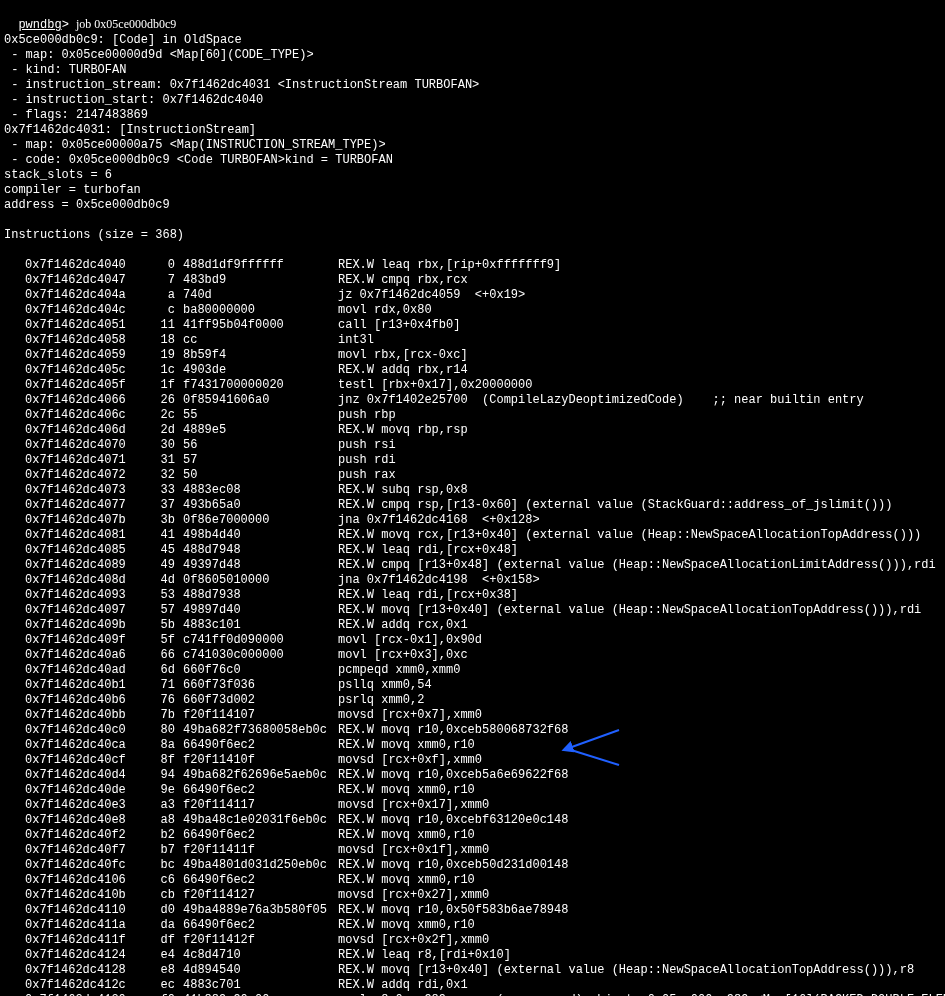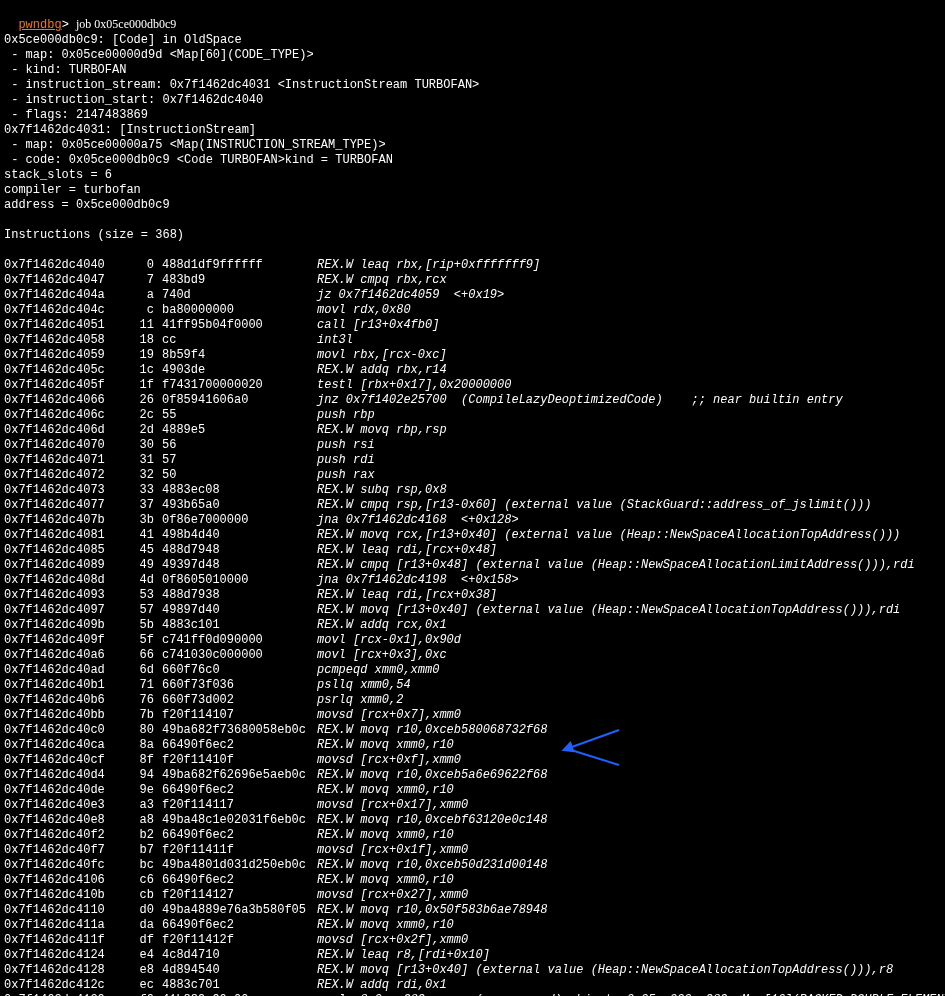--- a/index.html
+++ b/index.html
@@ -12,28 +12,28 @@
     line-height: 1.25;
     width: 945px;
     height: 996px;
     overflow: hidden;
   }
   .terminal {
     padding: 2px 4px;
     white-space: pre;
     position: relative;
   }
-  .prompt-app { color: #f97316; text-decoration: underline; }
+  .prompt-app { color: #ffffff; text-decoration: underline; }
   .prompt-sep { color: #ffffff; }
   .cmd { color: #ffffff; font-family: Liberation Serif, serif; }
   .row { display: block; }
-  .addr { display: inline-block; width: 110px; }
+  .addr { display: inline-block; width: 110px; margin-left: 21px; }
   .off  { display: inline-block; width: 40px; text-align: right; }
   .hx   { display: inline-block; width: 155px; padding-left: 8px; }
-  .asm  { display: inline-block; font-style: italic; }
+  .asm  { display: inline-block; }
   .arrow {
     position: absolute;
     pointer-events: none;
   }
   .arrow svg { overflow: visible; }
 </style>
 </head>
 <body>
 
 <div class="terminal">

